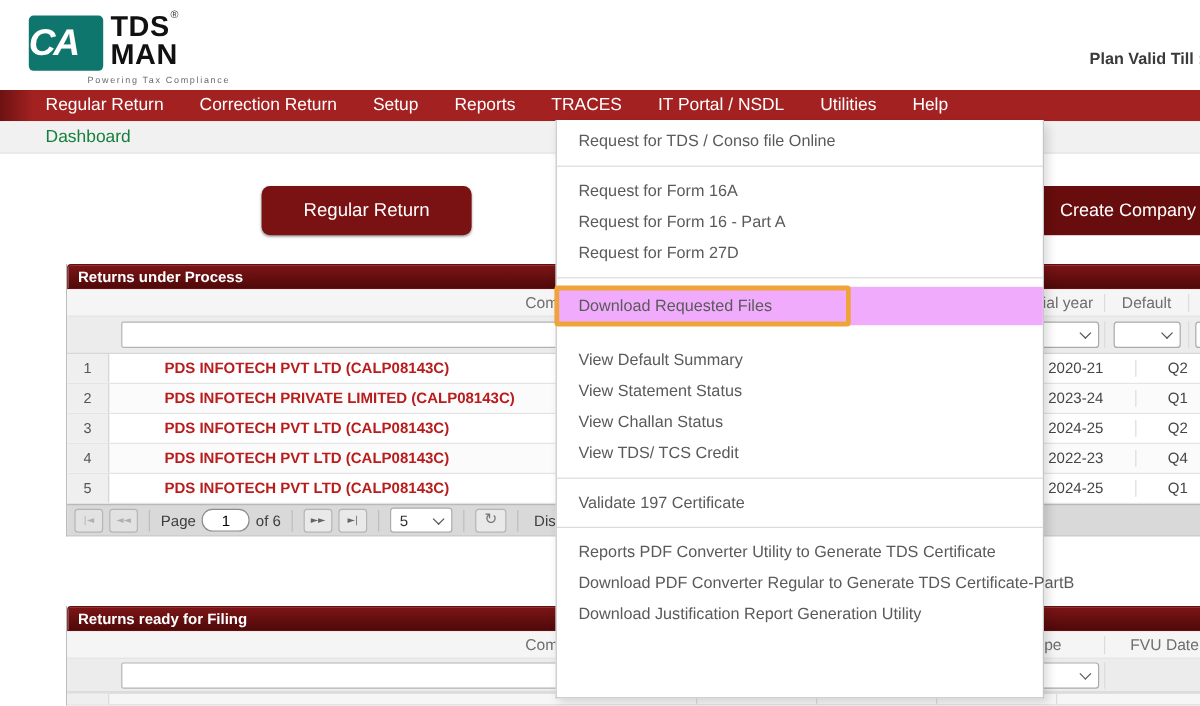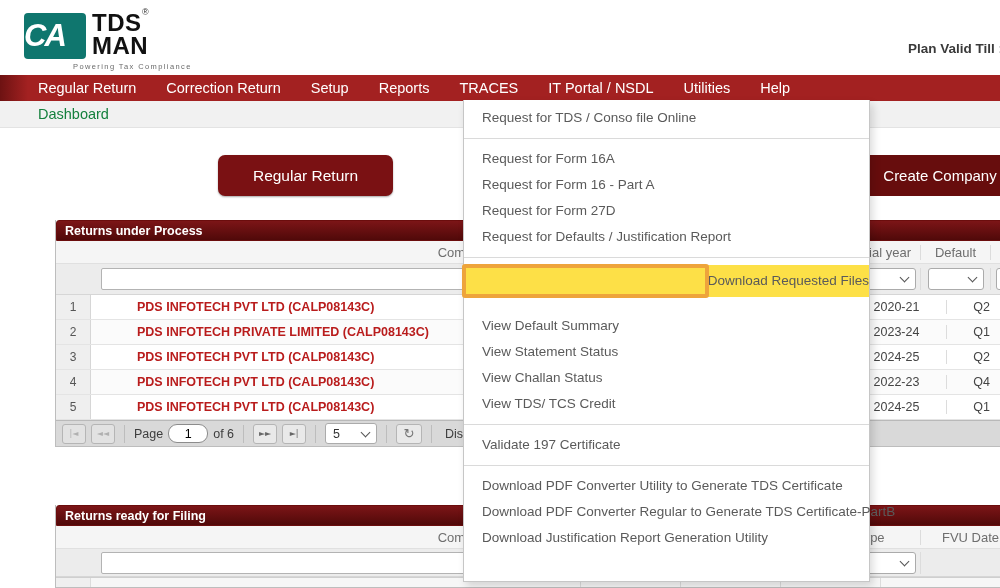--- a/index.html
+++ b/index.html
@@ -111,21 +111,21 @@
 
   
   .menu {
     position:absolute; left:463px; top:100px; width:407px; height:482px;
     background:#fff; border:1px solid #c6c6c6; border-top:none;
     box-shadow:3px 4px 8px rgba(0,0,0,.14); z-index:50; padding-top:5px;
   }
   .mi { height:26px; line-height:26px; padding-left:18px; font-size:13.5px;
     color:#5a5a5a; white-space:nowrap; cursor:pointer; }
   .mi-sep { border-top:1px solid #dadada; margin:7px 0; }
-  .mi-hl { position:relative; height:32px; line-height:32px; background:#fde047;text-align:right; }
+  .mi-hl { position:relative; height:32px; line-height:32px; background:#f0abfc; }
   .mi-gap { margin-top:16px; }
   .hl-box { position:absolute; left:-2px; top:-1px; width:247px; height:34px;
     border:4px solid #eea43b; border-radius:3px; pointer-events:none; }
 </style>
 </head>
 <body>
 
 <div class="top-header">
   <div class="logo">
     <div class="logo-box">CA</div>
@@ -276,29 +276,28 @@
     <div style="width:178px;border-right:none;"></div>
   </div>
 </div>
 
 <div class="menu">
   <div class="mi">Request for TDS / Conso file Online</div>
   <div class="mi-sep"></div>
   <div class="mi">Request for Form 16A</div>
   <div class="mi">Request for Form 16 - Part A</div>
   <div class="mi">Request for Form 27D</div>
-  <div class="mi">Request for Defaults / Justification Report</div>
   <div class="mi-sep"></div>
   <div class="mi mi-hl">
     <span>Download Requested Files</span>
     <div class="hl-box"></div>
   </div>
   <div class="mi mi-gap">View Default Summary</div>
   <div class="mi">View Statement Status</div>
   <div class="mi">View Challan Status</div>
   <div class="mi">View TDS/ TCS Credit</div>
   <div class="mi-sep"></div>
   <div class="mi">Validate 197 Certificate</div>
   <div class="mi-sep"></div>
-  <div class="mi">Download PDF Converter Utility to Generate TDS Certificate</div>
+  <div class="mi">Reports PDF Converter Utility to Generate TDS Certificate</div>
   <div class="mi">Download PDF Converter Regular to Generate TDS Certificate-PartB</div>
   <div class="mi">Download Justification Report Generation Utility</div>
 </div>
 
 </body></html>

